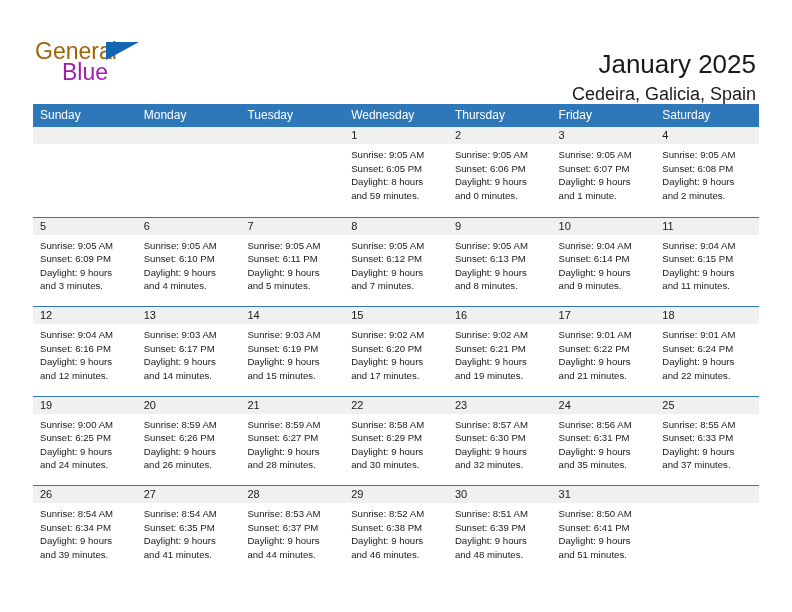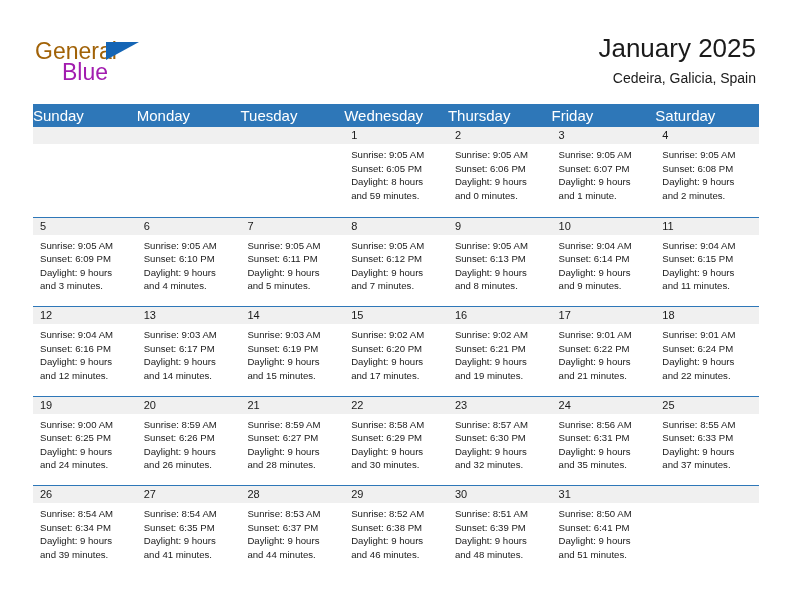--- a/index.html
+++ b/index.html
@@ -67,23 +67,24 @@
     right: 36px;
     top: 32px;
     text-align: right;
   }
   .cal-title {
     font-size: 26px;
     color: #1a1a1a;
     line-height: 32px;
     font-family: "Liberation Sans", sans-serif;
     white-space: nowrap;
+    margin-top: 16px;
   }
   .cal-subtitle {
-    font-size: 14px;
+    font-size: 18px;
     color: #1a1a1a;
     line-height: 20px;
     margin-top: 4px;
     white-space: nowrap;
   }
 
   
   .calendar {
     position: absolute;
     left: 33px;
@@ -91,22 +92,23 @@
     width: 726px;
   }
   .dow-row {
     display: flex;
     background: #2e77b8;
     height: 23px;
   }
   .dow-cell {
     flex: 1 1 0;
     color: #ffffff;
-    font-size: 15px;
+    font-size: 12px;
     line-height: 23px;
+    padding-left: 7px;
     box-sizing: border-box;
     white-space: nowrap;
     overflow: hidden;
   }
   .week-row {
     display: flex;
     height: 89.5px;
     border-top: 1.5px solid #2e77b8;
     box-sizing: border-box;
   }

